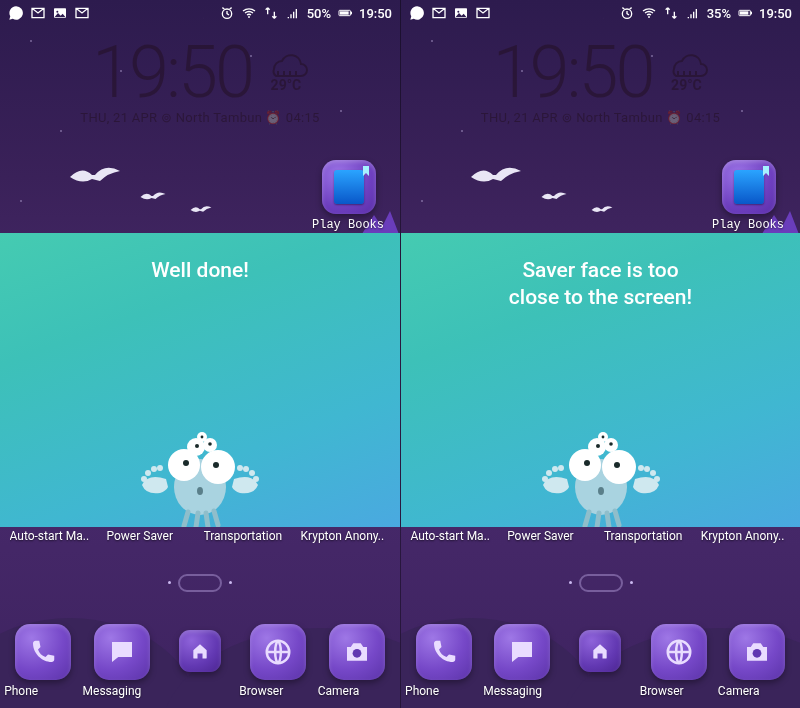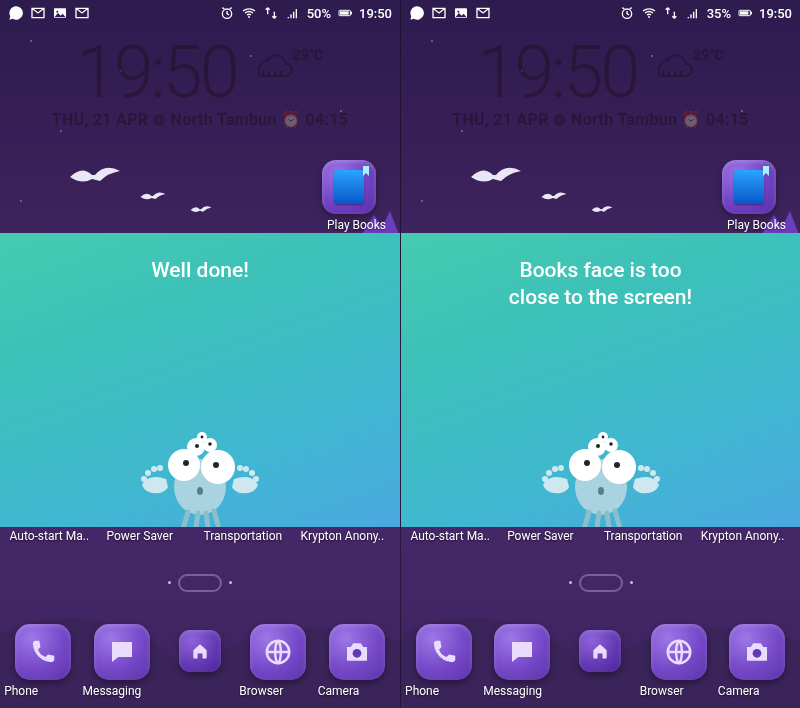--- a/index.html
+++ b/index.html
@@ -42,32 +42,32 @@
   .clock-widget {
     position:relative; z-index:2;
     color:#3b1a3a;
     text-align:center;
     padding-top: 15px;
     opacity:.55;
     filter: brightness(.6);
   }
   .clock-widget .row1 { display:flex; justify-content:center; align-items:flex-start; gap:12px; }
   .big-time { font-size:72px; font-weight:300; letter-spacing:-3px; line-height:.9; font-family:Roboto,sans-serif;}
-  .wx { display:flex; align-items:flex-start; font-size:14px; padding-top:6px;}
+  .wx { display:flex; flex-direction:column; align-items:center; font-size:14px; padding-top:6px;}
   .wx .cloud { width:44px; height:30px; }
-  .clock-widget .row2 { font-size:16px; margin-top:4px; letter-spacing:.3px; font-weight:700;}
+  .clock-widget .row2 { font-size:13px; margin-top:4px; letter-spacing:.3px; font-weight:400;}
   .row2 span + span::before { content:"  "; }
 
   
   .sky-deco { position:absolute; top:155px; left:0; right:0; height:80px; pointer-events:none; z-index:1;}
   .bird { position:absolute; fill:#e9e6f5; }
   .mtn { position:absolute; bottom:-2px; right:0; width: 40px;}
 
   
-  .pb-wrap { position:absolute; top:160px; right:14px; width:74px; text-align:right; z-index:3; }
+  .pb-wrap { position:absolute; top:160px; right:14px; width:74px; text-align:left; z-index:3;font-family:Liberation Mono, monospace; }
   .pb-ic {
     width:54px; height:54px; margin:0 auto; border-radius:14px;
     background: radial-gradient(circle at 30% 25%, #9a72e5 0%, #6e3fc0 60%, #5a2ea8 100%);
     box-shadow: 0 3px 6px rgba(0,0,0,.35), inset 0 2px 4px rgba(255,255,255,.25);
     display:flex; align-items:center; justify-content:center; position:relative;
   }
   .pb-ic::after{content:""; position:absolute; top:6px; right:7px; width:6px;height:10px; background:#a5f2ff; clip-path:polygon(0 0,100% 0,100% 100%,50% 70%,0 100%);}
   .pb-book { width:30px; height:34px; background:linear-gradient(180deg,#2aa4ff,#0957c9); border-radius:3px; box-shadow:0 1px 2px rgba(0,0,0,.4);}
   .app-label { color:#fff; font-size:12px; margin-top:4px; text-shadow:0 1px 2px rgba(0,0,0,.6); white-space:nowrap; overflow:hidden; text-overflow:ellipsis;}
 
@@ -488,21 +488,21 @@
   </div>
 
   <div class="pb-wrap">
     <div class="pb-ic">
         <div class="pb-book"></div>
       </div>
     <div class="app-label">Play Books</div>
   </div>
 
   <div class="overlay">
-    <div class="msg" style="white-space:pre-line">Books face is too
+    <div class="msg" style="white-space:pre-line">Saver face is too
 close to the screen!</div>
     <svg class="monster" width="140" height="140" viewBox="0 0 140 140">
       <ellipse cx="70" cy="100" rx="26" ry="28" fill="#a9d3e0"></ellipse>
       <path d="M58 125 l-4 14 M68 126 l-2 14 M76 126 l2 14 M84 124 l4 14" stroke="#8fbecb" stroke-width="5" stroke-linecap="round"></path>
       <g fill="#cfe8ef">
         <path d="M36 92 q-18 -6 -24 6 q4 10 18 8 q6 -2 8 -6z"></path>
         <path d="M104 92 q18 -6 24 6 q-4 10 -18 8 q-6 -2 -8 -6z"></path>
         <circle cx="14" cy="92" r="3"></circle>
           <circle cx="18" cy="86" r="3"></circle>
           <circle cx="24" cy="82" r="3"></circle>

